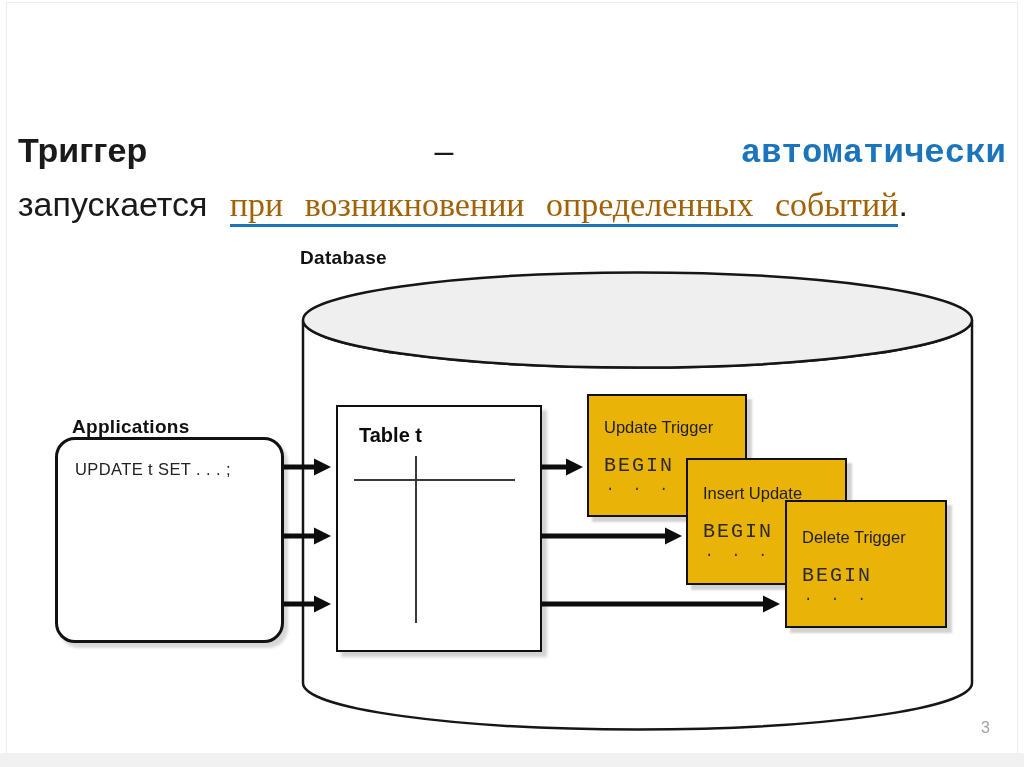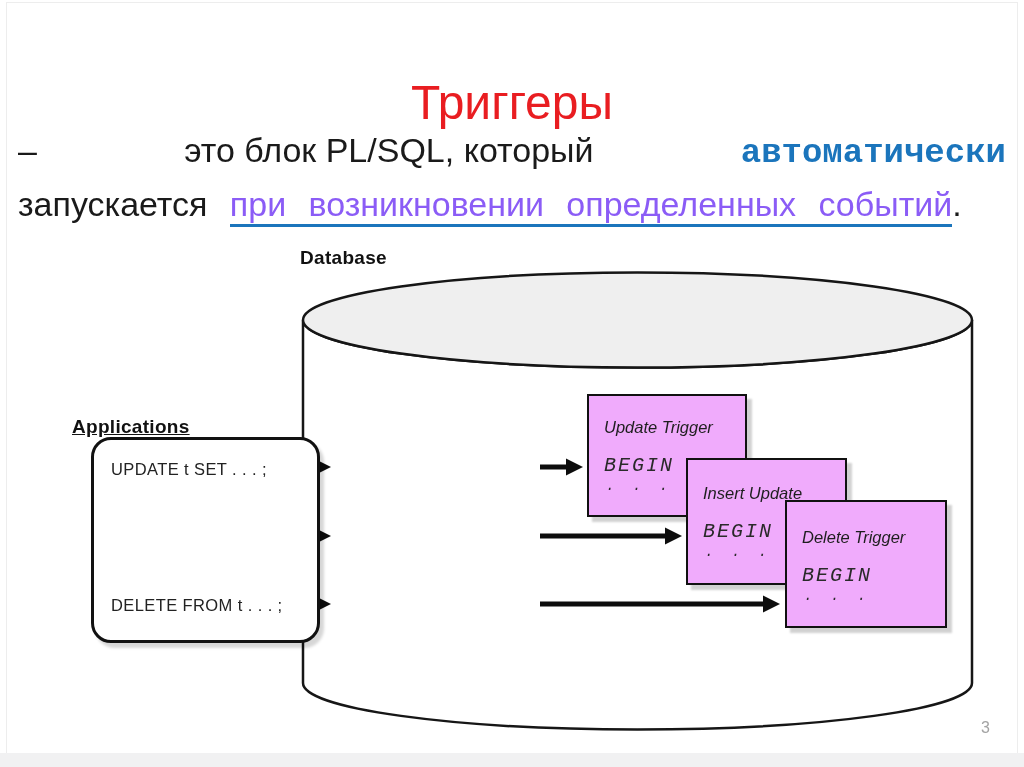--- a/index.html
+++ b/index.html
@@ -20,37 +20,37 @@
   .bold{font-weight:bold;}
   .accent{font-weight:bold;font-family:Liberation Mono, monospace;}
   .link-phrase{font-weight:400;border-bottom:3px solid;padding-bottom:1px;}
 
   
   .diagram{position:absolute;left:0;top:0;width:1024px;height:767px;}
   .diagram svg{position:absolute;left:0;top:0;}
 
   .diagram-label{position:absolute;font-weight:bold;font-size:19px;color:#111;letter-spacing:0.3px;}
   .db-label{left:300px;top:247px;text-align:right;}
-  .apps-label{left:72px;top:416px;text-decoration:underline;}
+  .apps-label{left:72px;top:416px;}
 
   .apps-box{position:absolute;left:55px;top:437px;width:223px;height:200px;background:#ffffff;
             border:3px solid #111;border-radius:20px;
-            box-shadow:4px 5px 3px rgba(0,0,0,0.16);margin-left:36px;}
+            box-shadow:4px 5px 3px rgba(0,0,0,0.16);}
   .stmt{position:absolute;left:17px;height:20px;font-size:16.5px;color:#222;
         letter-spacing:0.4px;white-space:nowrap;}
   .stmt-1{top:20px;} .stmt-2{top:89px;} .stmt-3{top:156px;}
 
   .table-box{position:absolute;left:336px;top:405px;width:202px;height:243px;background:#ffffff;
              border:2.5px solid #0f0f0f;box-shadow:5px 5px 3px rgba(0,0,0,0.18);z-index:3;}
   .table-label{position:absolute;left:21px;top:17px;font-weight:bold;font-size:20px;color:#0d0d0d;}
   .cross-h{position:absolute;left:16px;top:72px;width:161px;height:2px;background:#3a3a3a;}
   .cross-v{position:absolute;left:77px;top:49px;width:2px;height:167px;background:#3a3a3a;}
 
-  .trigger-box{position:absolute;background:#f0abfc;border:2px solid #111;
-               box-shadow:5px 5px 2px rgba(0,0,0,0.18);font-style:italic;}
+  .trigger-box{position:absolute;background:#eab308;border:2px solid #111;
+               box-shadow:5px 5px 2px rgba(0,0,0,0.18);}
   .trig-update{left:587px;top:394px;width:156px;height:119px;z-index:3;}
   .trig-insert{left:686px;top:458px;width:157px;height:123px;z-index:4;}
   .trig-delete{left:785px;top:500px;width:158px;height:124px;z-index:5;}
   .trig-title{position:absolute;left:15px;font-size:16.5px;color:#1e1e1e;white-space:nowrap;}
   .trig-begin{position:absolute;left:15px;font-family:"Liberation Mono","DejaVu Sans Mono",monospace;
               font-size:20px;letter-spacing:2px;color:#2a2a2a;}
   .trig-dots{position:absolute;left:17px;font-family:"Liberation Mono","DejaVu Sans Mono",monospace;
              font-size:14px;letter-spacing:5px;color:#2a2a2a;}
   .trig-update .trig-title{top:22px;} .trig-update .trig-begin{top:58px;} .trig-update .trig-dots{top:82px;}
   .trig-insert .trig-title{top:24px;} .trig-insert .trig-begin{top:60px;} .trig-insert .trig-dots{top:84px;}
@@ -59,31 +59,30 @@
   .page-number{position:absolute;left:950px;top:719px;width:40px;text-align:right;
                font-size:16px;color:#a3a3a3;}
 </style>
 </head>
 <body>
 
 <div class="page">
 
   <div class="edge-frame"></div>
 
-  <h1 class="title" style="color: rgb(233, 29, 33); border-color: rgb(233, 29, 33);">Триггеры</h1>
 
   <div class="definition">
     <div class="def-line1">
+      <span class="bold">Триггер</span>
       <span>–</span>
-      <span>это  блок PL/SQL,  который</span>
       <span class="accent" style="color: rgb(27, 117, 188); border-color: rgb(27, 117, 188);">автоматически</span>
     </div>
     <div class="def-line2">
       <span>запускается</span>
-      <span class="link-phrase" style="color: #8b5cf6; border-color: rgb(27, 117, 188);">при возникновении определенных событий</span><span>.</span>
+      <span class="link-phrase" style="color: #a16207; border-color: rgb(27, 117, 188); font-family: Liberation Serif, serif;">при возникновении определенных событий</span><span>.</span>
     </div>
   </div>
 
   <div class="diagram">
 
     <svg width="1024" height="767" viewBox="0 0 1024 767">
 
       <g>
         <path d="M303,320 L303,683 A334.5,46.5 0 0 0 972,683 L972,320 A334.5,47.5 0 0 1 303,320 Z" fill="#ffffff" stroke="#161616" stroke-width="2.5"></path>
         <ellipse cx="637.5" cy="320" rx="334.5" ry="47.5" fill="#efefef" stroke="#161616" stroke-width="2.5"></ellipse>
@@ -117,23 +116,27 @@
         </g>
       </g>
     </svg>
 
     <div class="diagram-label db-label">Database</div>
 
     <div class="diagram-label apps-label">Applications</div>
 
     <div class="apps-box">
       <div class="stmt stmt-1">UPDATE t SET . . . ;</div>
-      <div class="stmt stmt-3">DELETE FROM t . . . ;</div>
     </div>
 
+    <div class="table-box">
+      <div class="table-label">Table t</div>
+      <div class="cross-h"></div>
+      <div class="cross-v"></div>
+    </div>
 
     <div class="trigger-box trig-update">
       <div class="trig-title">Update Trigger</div>
       <div class="trig-begin">BEGIN</div>
       <div class="trig-dots">. . .</div>
     </div>
 
     <div class="trigger-box trig-insert">
       <div class="trig-title">Insert Update</div>
       <div class="trig-begin">BEGIN</div>

